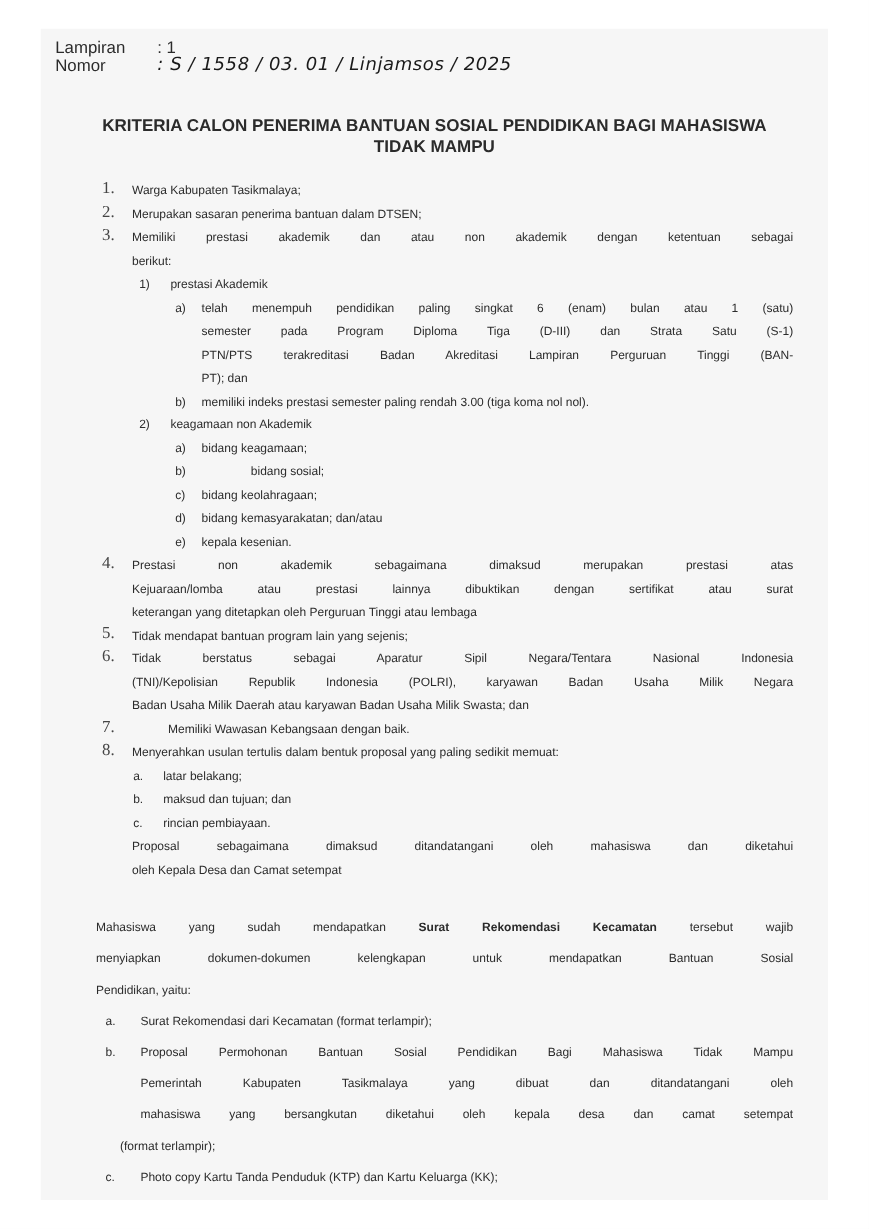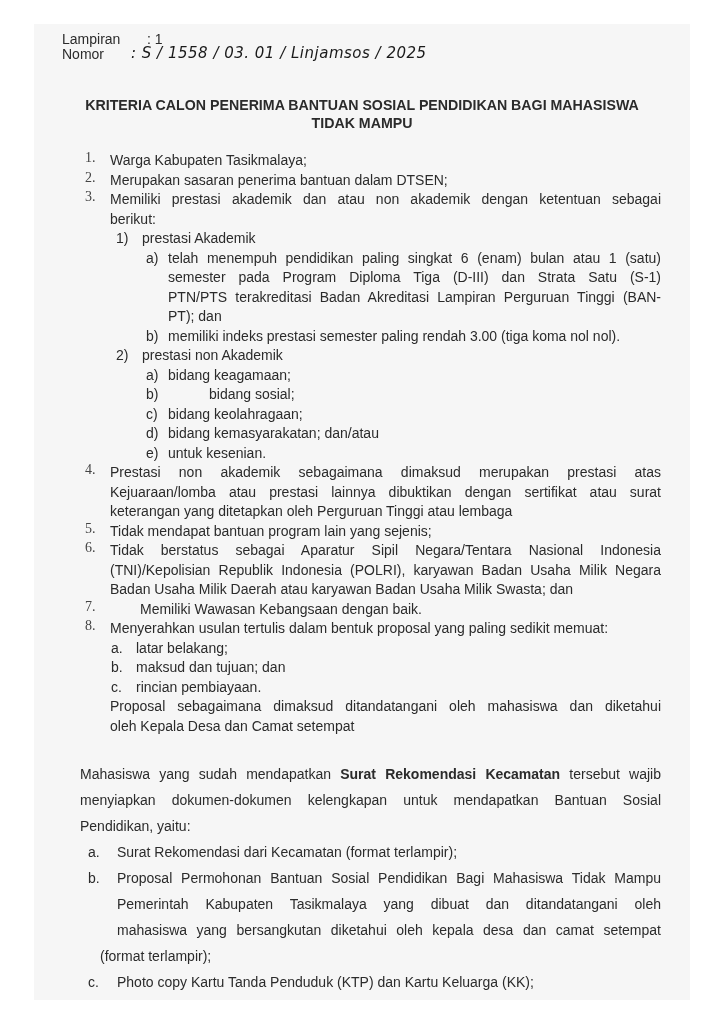--- a/index.html
+++ b/index.html
@@ -11,33 +11,33 @@
       font-family: "Liberation Sans", sans-serif;
       color: #2b2b2b;
     }
     .page {
       position: absolute;
       left: 34px; top: 24px;
       width: 656px; height: 976px;
       background: #f6f6f6;
     }
     .abs { position: absolute; white-space: nowrap; }
-    .hdr-label { font-size: 14px; line-height: 16px; margin-left: 16px; }
+    .hdr-label { font-size: 14px; line-height: 16px; }
     .hw {
       font-family: "DejaVu Sans", sans-serif;
       font-style: italic;
       font-size: 15px;
       letter-spacing: 0.5px;
       color: #1a1a1a;
     }
     .title {
       position: absolute; left: 0; width: 724px; text-align: center;
       font-weight: bold; font-size: 14.2px; line-height: 18px;
     }
-    .t { font-size: 14px; line-height: 20.5px; }
+    .t { font-size: 10px; line-height: 20.5px; }
     .num { font-family: "Liberation Serif", serif; font-size: 14px; color: #444; }
     b { font-weight: bold; }
   </style>
 </head>
 <body>
 
 <div class="page"></div>
 
 <div class="abs hdr-label" style="left:46px; top:31px;">Lampiran</div>
 <div class="abs hdr-label" style="left:131px; top:31px;">: 1</div>
@@ -58,31 +58,31 @@
     <div class="abs t" style="left: 116px; top: 228px;">1)</div>
     <div class="abs t" style="left: 142px; top: 228px;">prestasi Akademik</div>
     <div class="abs t" style="left: 146px; top: 247.5px;">a)</div>
     <div class="abs t" style="left: 168px; top: 247.5px; width: 493px; text-align: justify; text-align-last: justify;">telah menempuh pendidikan paling singkat 6 (enam) bulan atau 1 (satu)</div>
     <div class="abs t" style="left: 168px; top: 267px; width: 493px; text-align: justify; text-align-last: justify;">semester pada Program Diploma Tiga (D-III) dan Strata Satu (S-1)</div>
     <div class="abs t" style="left: 168px; top: 286.5px; width: 493px; text-align: justify; text-align-last: justify;">PTN/PTS terakreditasi Badan Akreditasi Lampiran Perguruan Tinggi (BAN-</div>
     <div class="abs t" style="left: 168px; top: 306px;">PT); dan</div>
     <div class="abs t" style="left: 146px; top: 325.5px;">b)</div>
     <div class="abs t" style="left: 168px; top: 325.5px; text-align: right;">memiliki indeks prestasi semester paling rendah 3.00 (tiga koma nol nol).</div>
     <div class="abs t" style="left: 116px; top: 345px;">2)</div>
-    <div class="abs t" style="left: 142px; top: 345px;">prestasi non Akademik</div>
+    <div class="abs t" style="left: 142px; top: 345px;">keagamaan non Akademik</div>
     <div class="abs t" style="left: 146px; top: 364.5px;">a)</div>
     <div class="abs t" style="left: 168px; top: 364.5px;">bidang keagamaan;</div>
     <div class="abs t" style="left: 146px; top: 384px;">b)</div>
     <div class="abs t" style="left: 168px; top: 384px; padding-left: 41px;">bidang sosial;</div>
     <div class="abs t" style="left: 146px; top: 403.5px;">c)</div>
     <div class="abs t" style="left: 168px; top: 403.5px;">bidang keolahragaan;</div>
     <div class="abs t" style="left: 146px; top: 423px;">d)</div>
     <div class="abs t" style="left: 168px; top: 423px;">bidang kemasyarakatan; dan/atau</div>
     <div class="abs t" style="left: 146px; top: 442.5px;">e)</div>
-    <div class="abs t" style="left: 168px; top: 442.5px;">untuk kesenian.</div>
+    <div class="abs t" style="left: 168px; top: 442.5px;">kepala kesenian.</div>
     <div class="abs num" style="left: 85px; top: 462px;">4.</div>
     <div class="abs t" style="left: 110px; top: 462px; width: 551px; text-align: justify; text-align-last: justify; white-space: nowrap;">Prestasi non akademik sebagaimana dimaksud merupakan prestasi atas</div>
     <div class="abs t" style="left: 110px; top: 481.5px; width: 551px; text-align: justify; text-align-last: justify; white-space: nowrap;">Kejuaraan/lomba atau prestasi lainnya  dibuktikan dengan sertifikat atau surat</div>
     <div class="abs t" style="left: 110px; top: 501px;">keterangan yang ditetapkan oleh Perguruan Tinggi atau lembaga</div>
     <div class="abs num" style="left: 85px; top: 520.5px;">5.</div>
     <div class="abs t" style="left: 110px; top: 520.5px;">Tidak mendapat bantuan program lain yang sejenis;</div>
     <div class="abs num" style="left: 85px; top: 540px;">6.</div>
     <div class="abs t" style="left: 110px; top: 540px; width: 551px; text-align: justify; text-align-last: justify; white-space: nowrap;">Tidak berstatus sebagai Aparatur Sipil Negara/Tentara Nasional Indonesia</div>
     <div class="abs t" style="left: 110px; top: 560px; width: 551px; text-align: justify; text-align-last: justify; white-space: nowrap;">(TNI)/Kepolisian Republik Indonesia (POLRI), karyawan Badan Usaha Milik Negara</div>
     <div class="abs t" style="left: 110px; top: 579px;">Badan Usaha Milik Daerah atau karyawan Badan Usaha Milik Swasta; dan</div>

